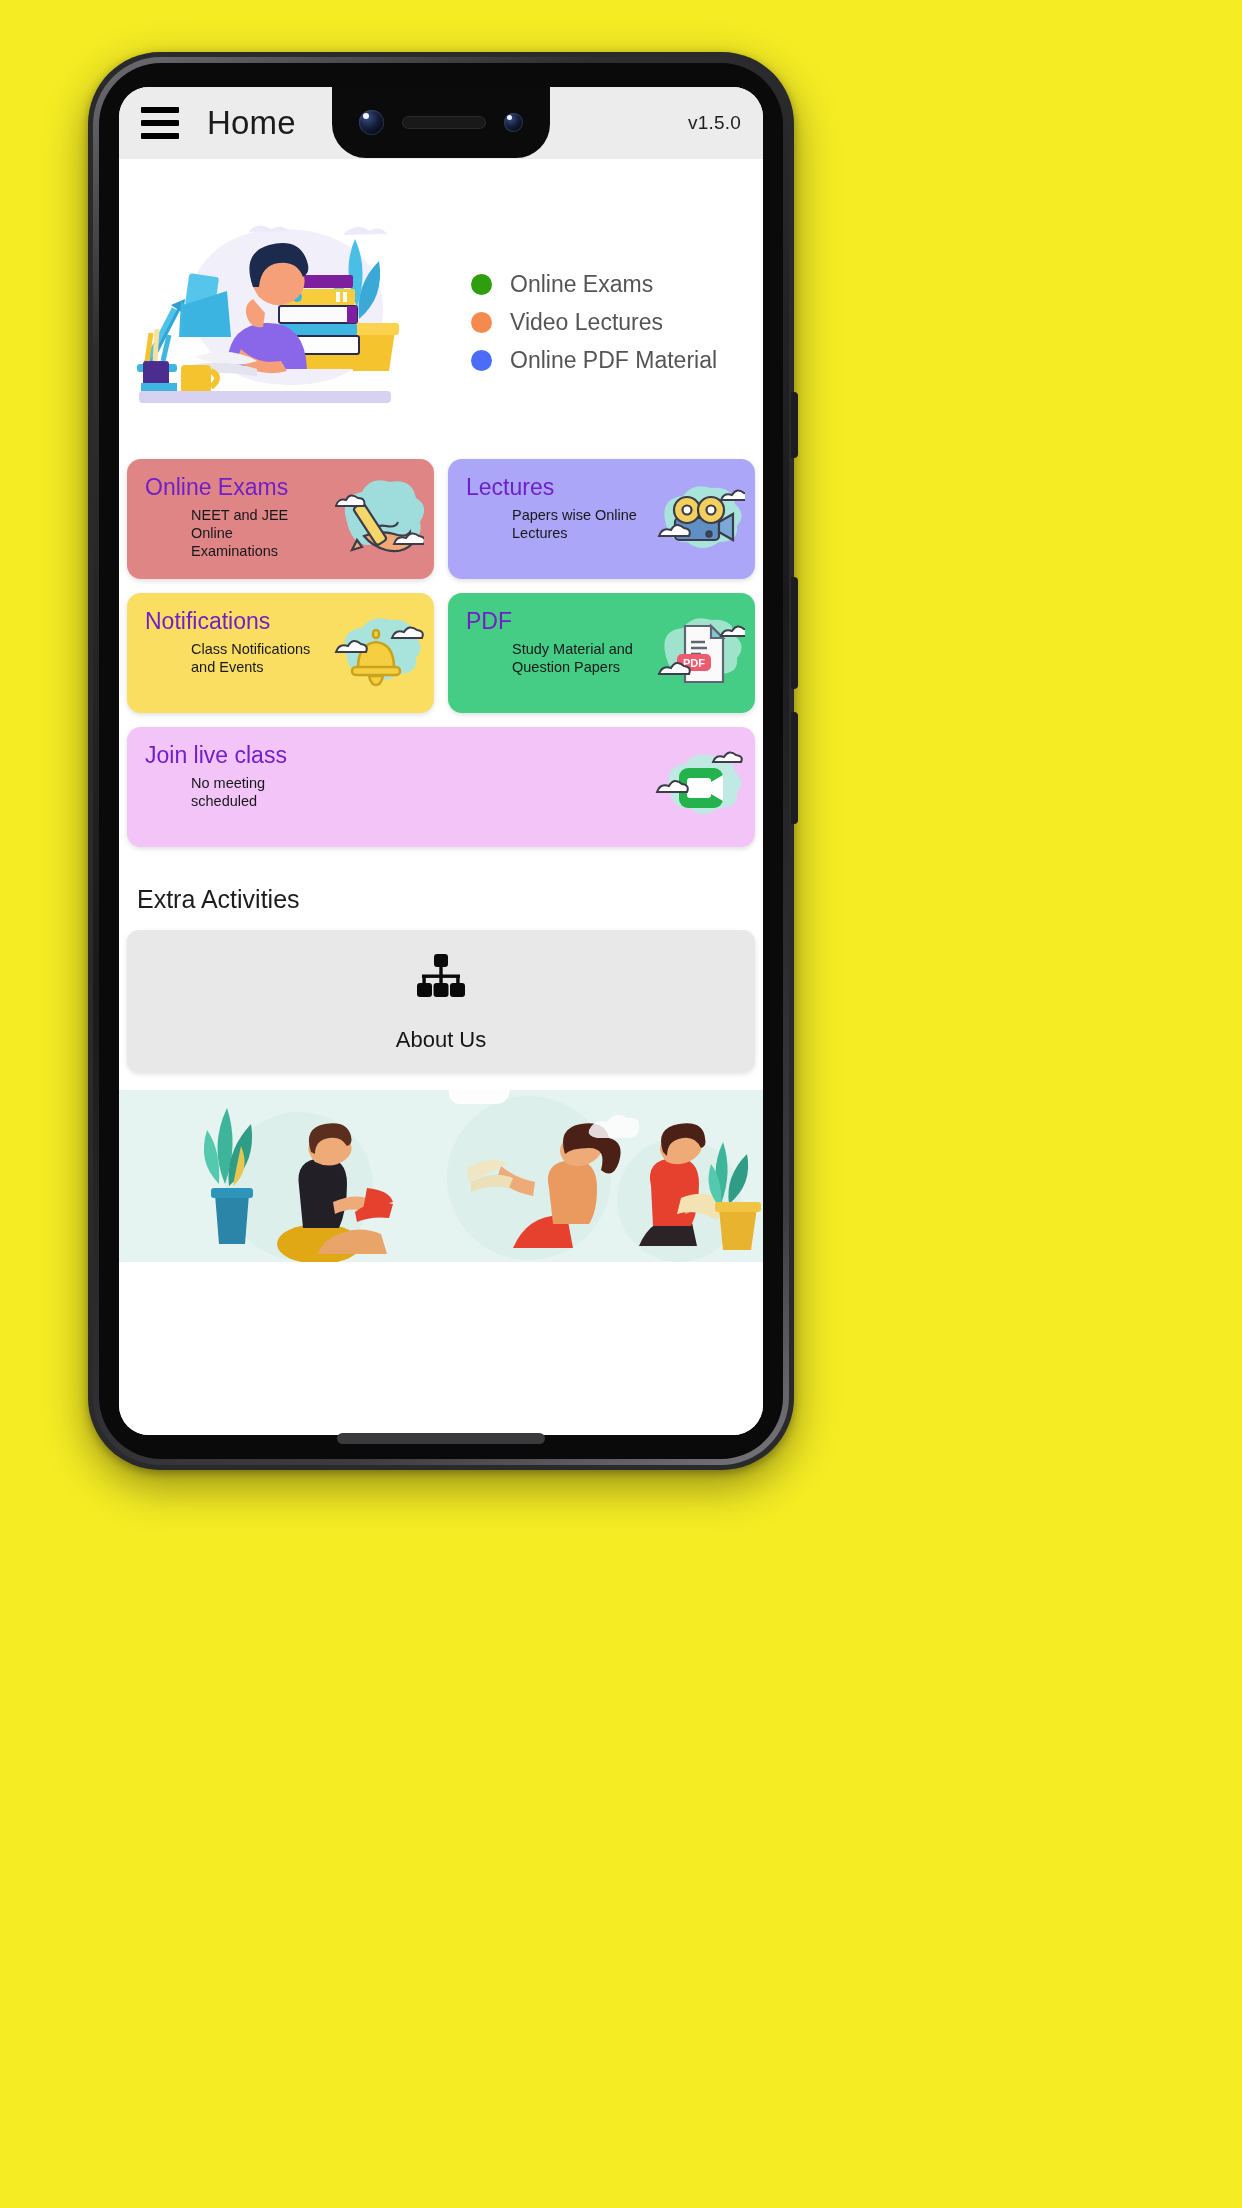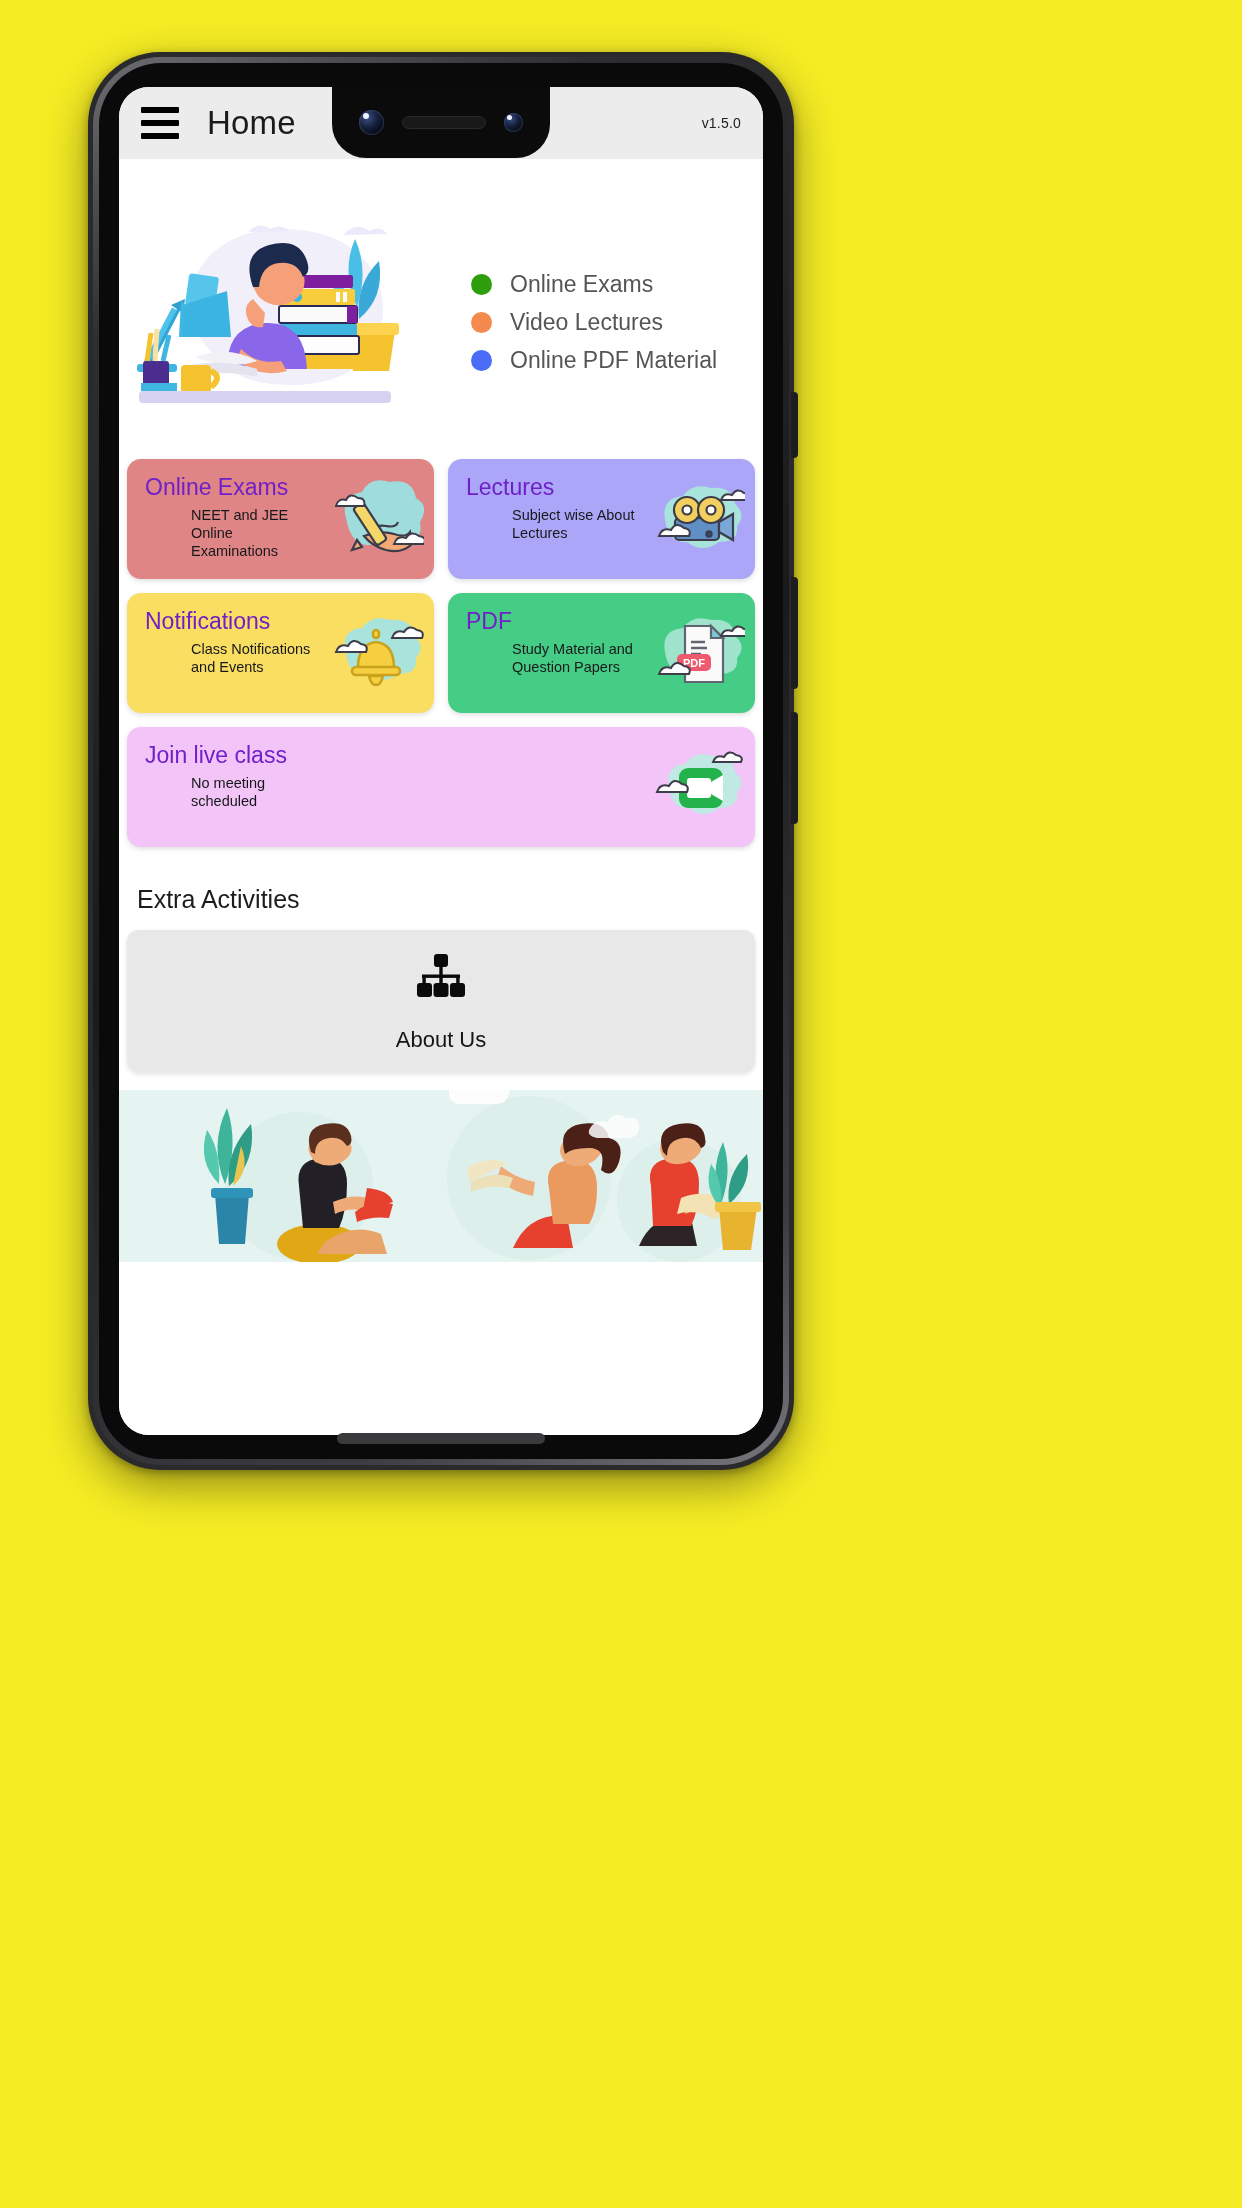--- a/index.html
+++ b/index.html
@@ -81,21 +81,21 @@
   .hamburger span {
     display: block; height: 6px; background: #000; border-radius: 1px;
     margin-bottom: 7px;
   }
   .hamburger span:last-child { margin-bottom: 0; }
   .appbar-title {
     font-size: 33px; color: #1b1b1b; margin-left: 28px;
     font-weight: 400; letter-spacing: .2px;
   }
   .appbar-version {
-    margin-left: auto; font-size: 14px; color: #212121;
+    margin-left: auto; font-size: 19px; color: #212121;
     letter-spacing: .2px;
     text-align: right;
   }
 
   
   .body-scroll { position: relative; background: #fff; height: 1276px; }
 
   
   .hero { position: relative; height: 300px; background: #ffffff; overflow: hidden; }
   .hero-art { position: absolute; left: 12px; top: 20px; width: 280px; height: 270px; }
@@ -290,21 +290,21 @@
                 <g fill="#fdfdfd" stroke="#3c3c4a" stroke-width="2">
                   <path d="M8 28 q2 -8 10 -6 q4 -8 12 -2 q8 0 6 8Z"></path>
                   <path d="M66 66 q3 -9 12 -6 q5 -8 13 -2 q8 1 5 8Z"></path>
                 </g>
               </svg>
             </div>
 
             <div class="fcard" style="background:#aba6f7">
               <div class="fcard-texts">
                 <div class="fcard-title">Lectures</div>
-                <div class="fcard-sub">Subject wise About Lectures</div>
+                <div class="fcard-sub">Papers wise Online Lectures</div>
               </div>
               <svg class="fcard-icon" viewBox="0 0 96 82">
                 <path d="M16 42 q-4 -22 18 -24 q10 -14 28 -8 q22 -2 24 16 q12 10 2 22 q2 16 -18 16 q-16 12 -32 0 q-18 2 -22 -22Z" fill="#a8e3dc"></path>
                 <g stroke="#3c3c4a" stroke-width="2.2">
                   <rect x="26" y="40" width="44" height="22" rx="4" fill="#5f8fc4"></rect>
                   <path d="M70 44 l14 -8 v26 l-14 -8Z" fill="#7aa8d8"></path>
                   <circle cx="38" cy="32" r="13" fill="#f3cf5e"></circle>
                   <circle cx="62" cy="32" r="13" fill="#f3cf5e"></circle>
                   <circle cx="38" cy="32" r="4.5" fill="#fff"></circle>
                   <circle cx="62" cy="32" r="4.5" fill="#fff"></circle>

